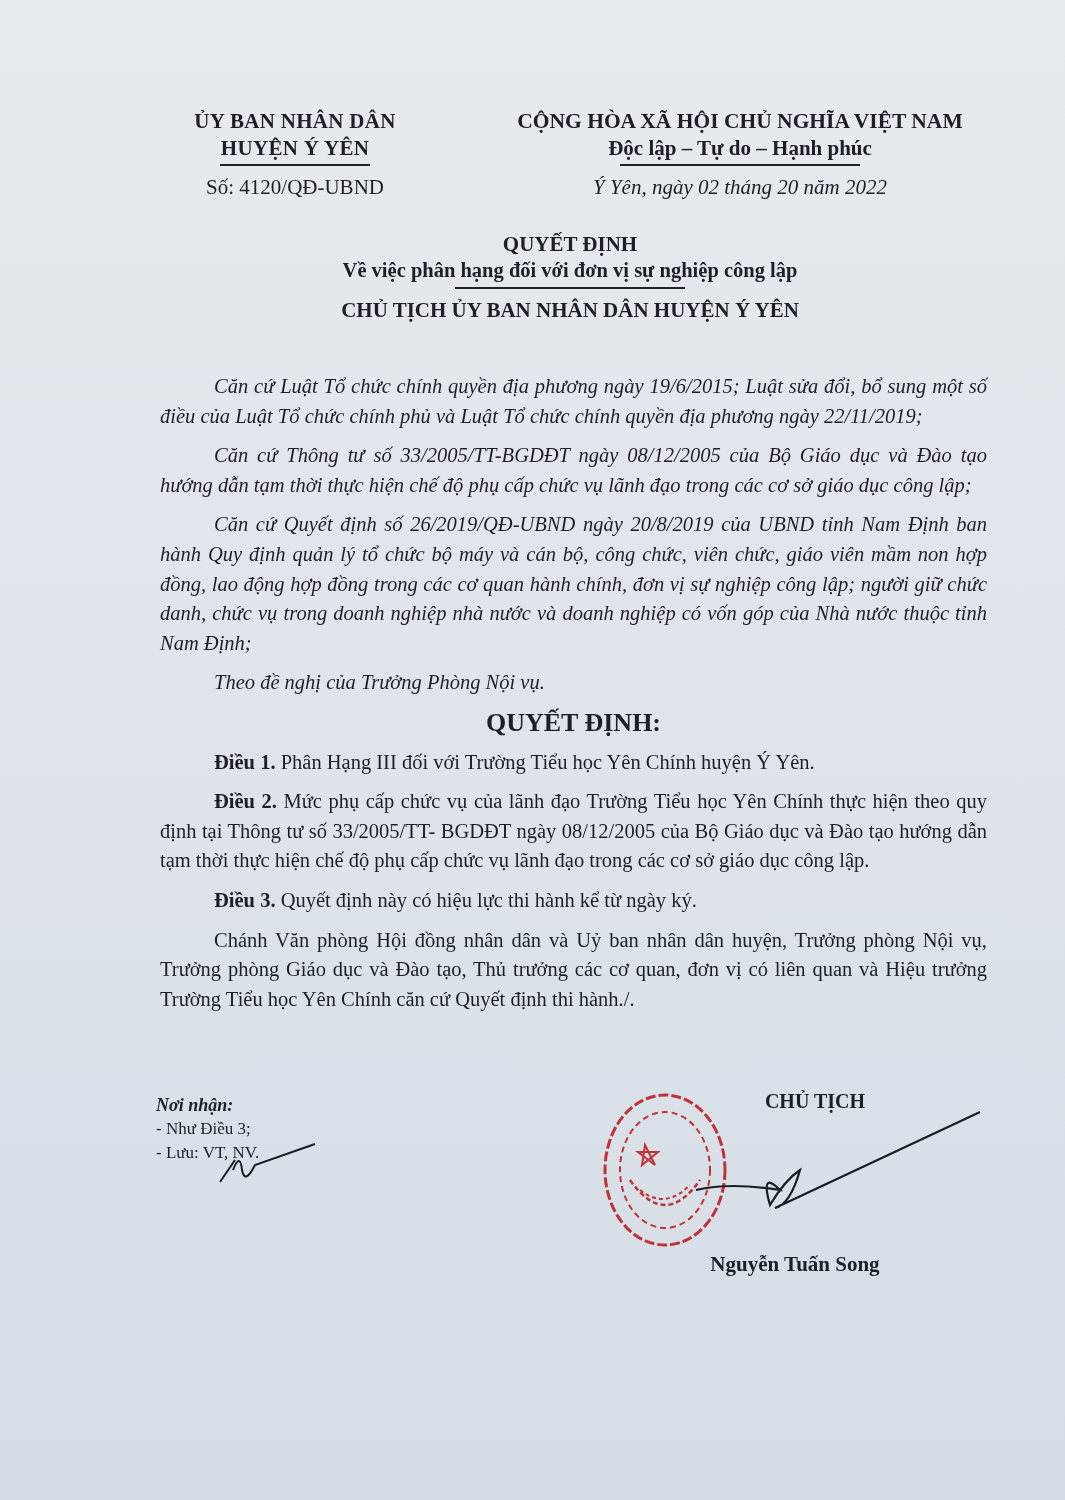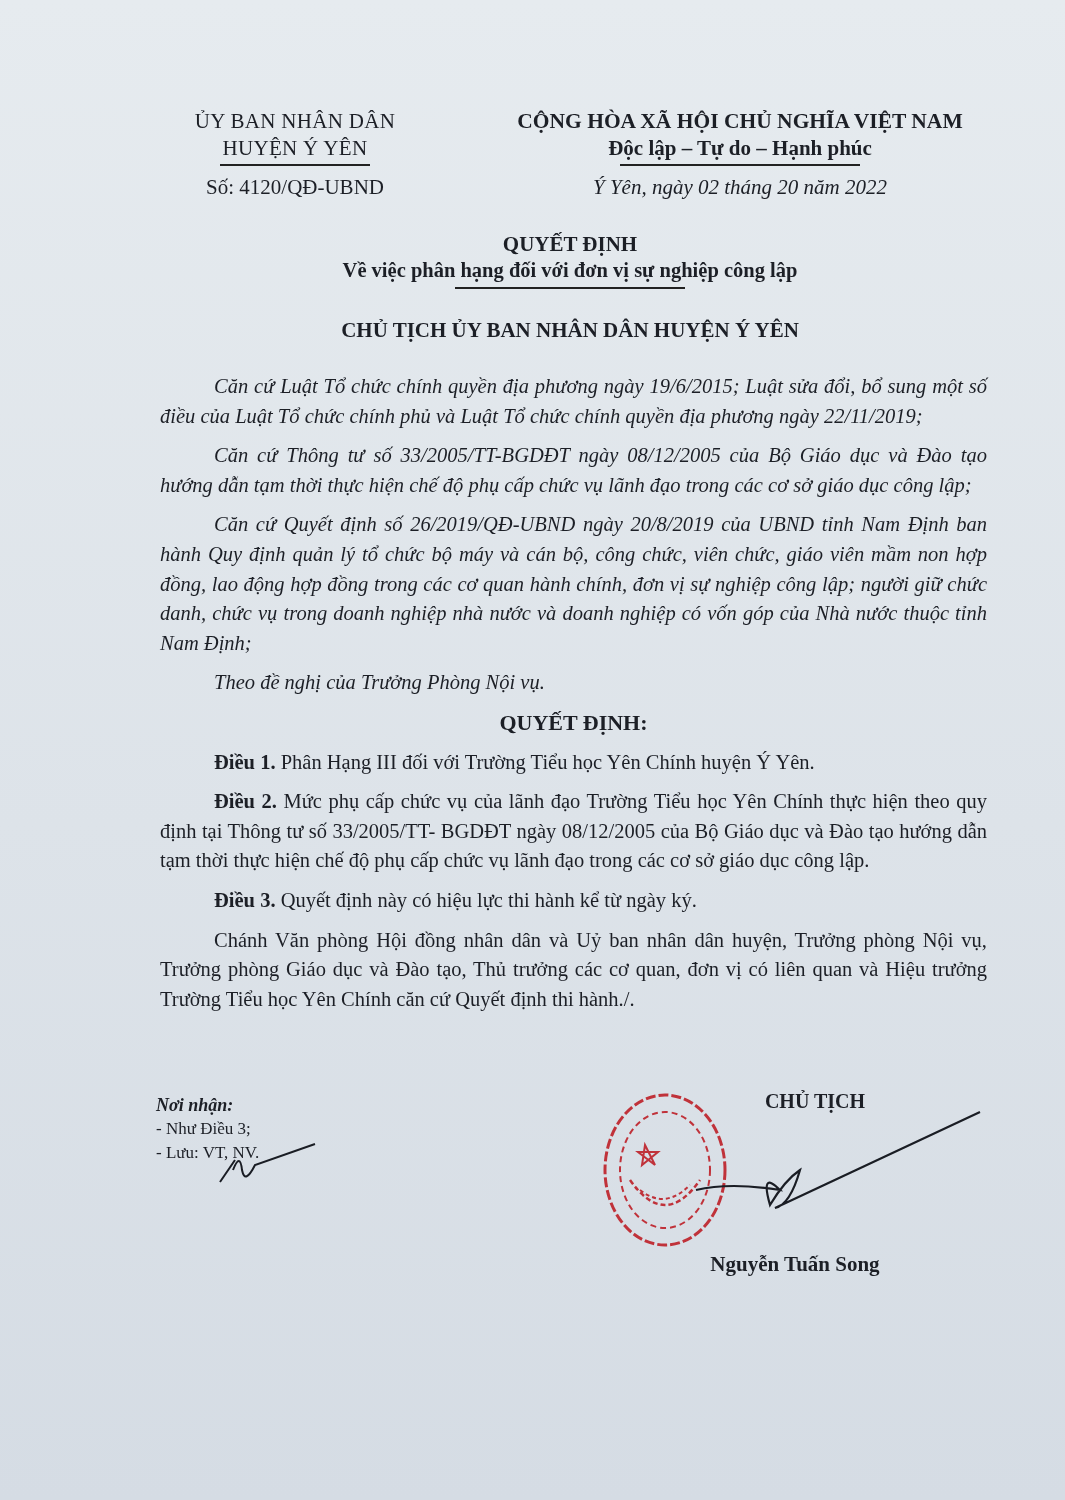--- a/index.html
+++ b/index.html
@@ -6,37 +6,37 @@
   body {
     width:1065px; height:1500px; overflow:hidden;
     background: linear-gradient(180deg,#e6ebef 0%,#dde3e9 55%,#d5dce4 100%);
     font-family:"Liberation Serif","DejaVu Serif",serif;
     color:#1c1f26;
     position:relative;
   }
   .page { position:absolute; left:0; top:0; width:1065px; height:1500px; }
   .abs { position:absolute; }
   .hdr-left { left:150px; top:108px; width:290px; text-align:center; font-size:21px; line-height:27px; }
-  .hdr-left .org1, .hdr-left .org2 { font-weight:normal; letter-spacing:0.3px; }
+  .hdr-left .org1, .hdr-left .org2 { font-weight:bold; letter-spacing:0.3px; }
   .hdr-left .rule { width:150px; height:1.5px; background:#222; margin:2px auto 8px; }
   .hdr-left .num { font-size:21px; }
   .hdr-right { left:470px; top:108px; width:540px; text-align:center; font-size:21px; line-height:27px; }
   .hdr-right .nation { font-weight:bold; font-size:21.5px; }
   .hdr-right .motto { font-weight:bold; font-size:21px; }
   .hdr-right .rule { width:240px; height:1.5px; background:#222; margin:2px auto 8px; }
   .hdr-right .date { font-style:italic; }
   .title-block { left:140px; top:232px; width:860px; text-align:center; }
   .doc-type { font-weight:bold; font-size:21px; line-height:25px; }
   .subject { font-weight:bold; font-size:20.5px; line-height:26px; }
   .subject-rule { width:230px; height:1.5px; background:#222; margin:4px auto 0; }
-  .authority { font-weight:bold; font-size:21px; margin-top:28px; line-height:26px; }
+  .authority { font-weight:bold; font-size:21px; margin-top:8px; line-height:26px; }
   .body { left:150px; top:362px; width:847px; font-size:20.5px; line-height:29.6px; text-align:justify; }
   .body p { margin:10px; text-indent:54px; }
   .body .it p { font-style:italic; }
-  .decide { text-align:center; font-weight:bold; font-size:22px; text-indent:0 !important; margin:8px 0 2px !important; }
+  .decide { text-align:center; font-weight:bold; font-size:26px; text-indent:0 !important; margin:8px 0 2px !important; }
   .art-label { font-weight:bold; }
   .recv { left:156px; top:1093px; font-size:17px; line-height:24px; }
   .recv .recv-title { font-style:italic; font-weight:bold; font-size:18px; }
   .sign { left:620px; top:1090px; width:300px; text-align:center; }
   .sign .title { font-weight:bold; font-size:20px; position:relative; left:45px; }
   .sign .name { font-weight:bold; font-size:21px; position:absolute; top:162px; left:50px; width:250px; }
   .seal { left:600px; top:1090px; width:130px; height:160px; }
   svg { display:block; }
 </style>
 </head>

